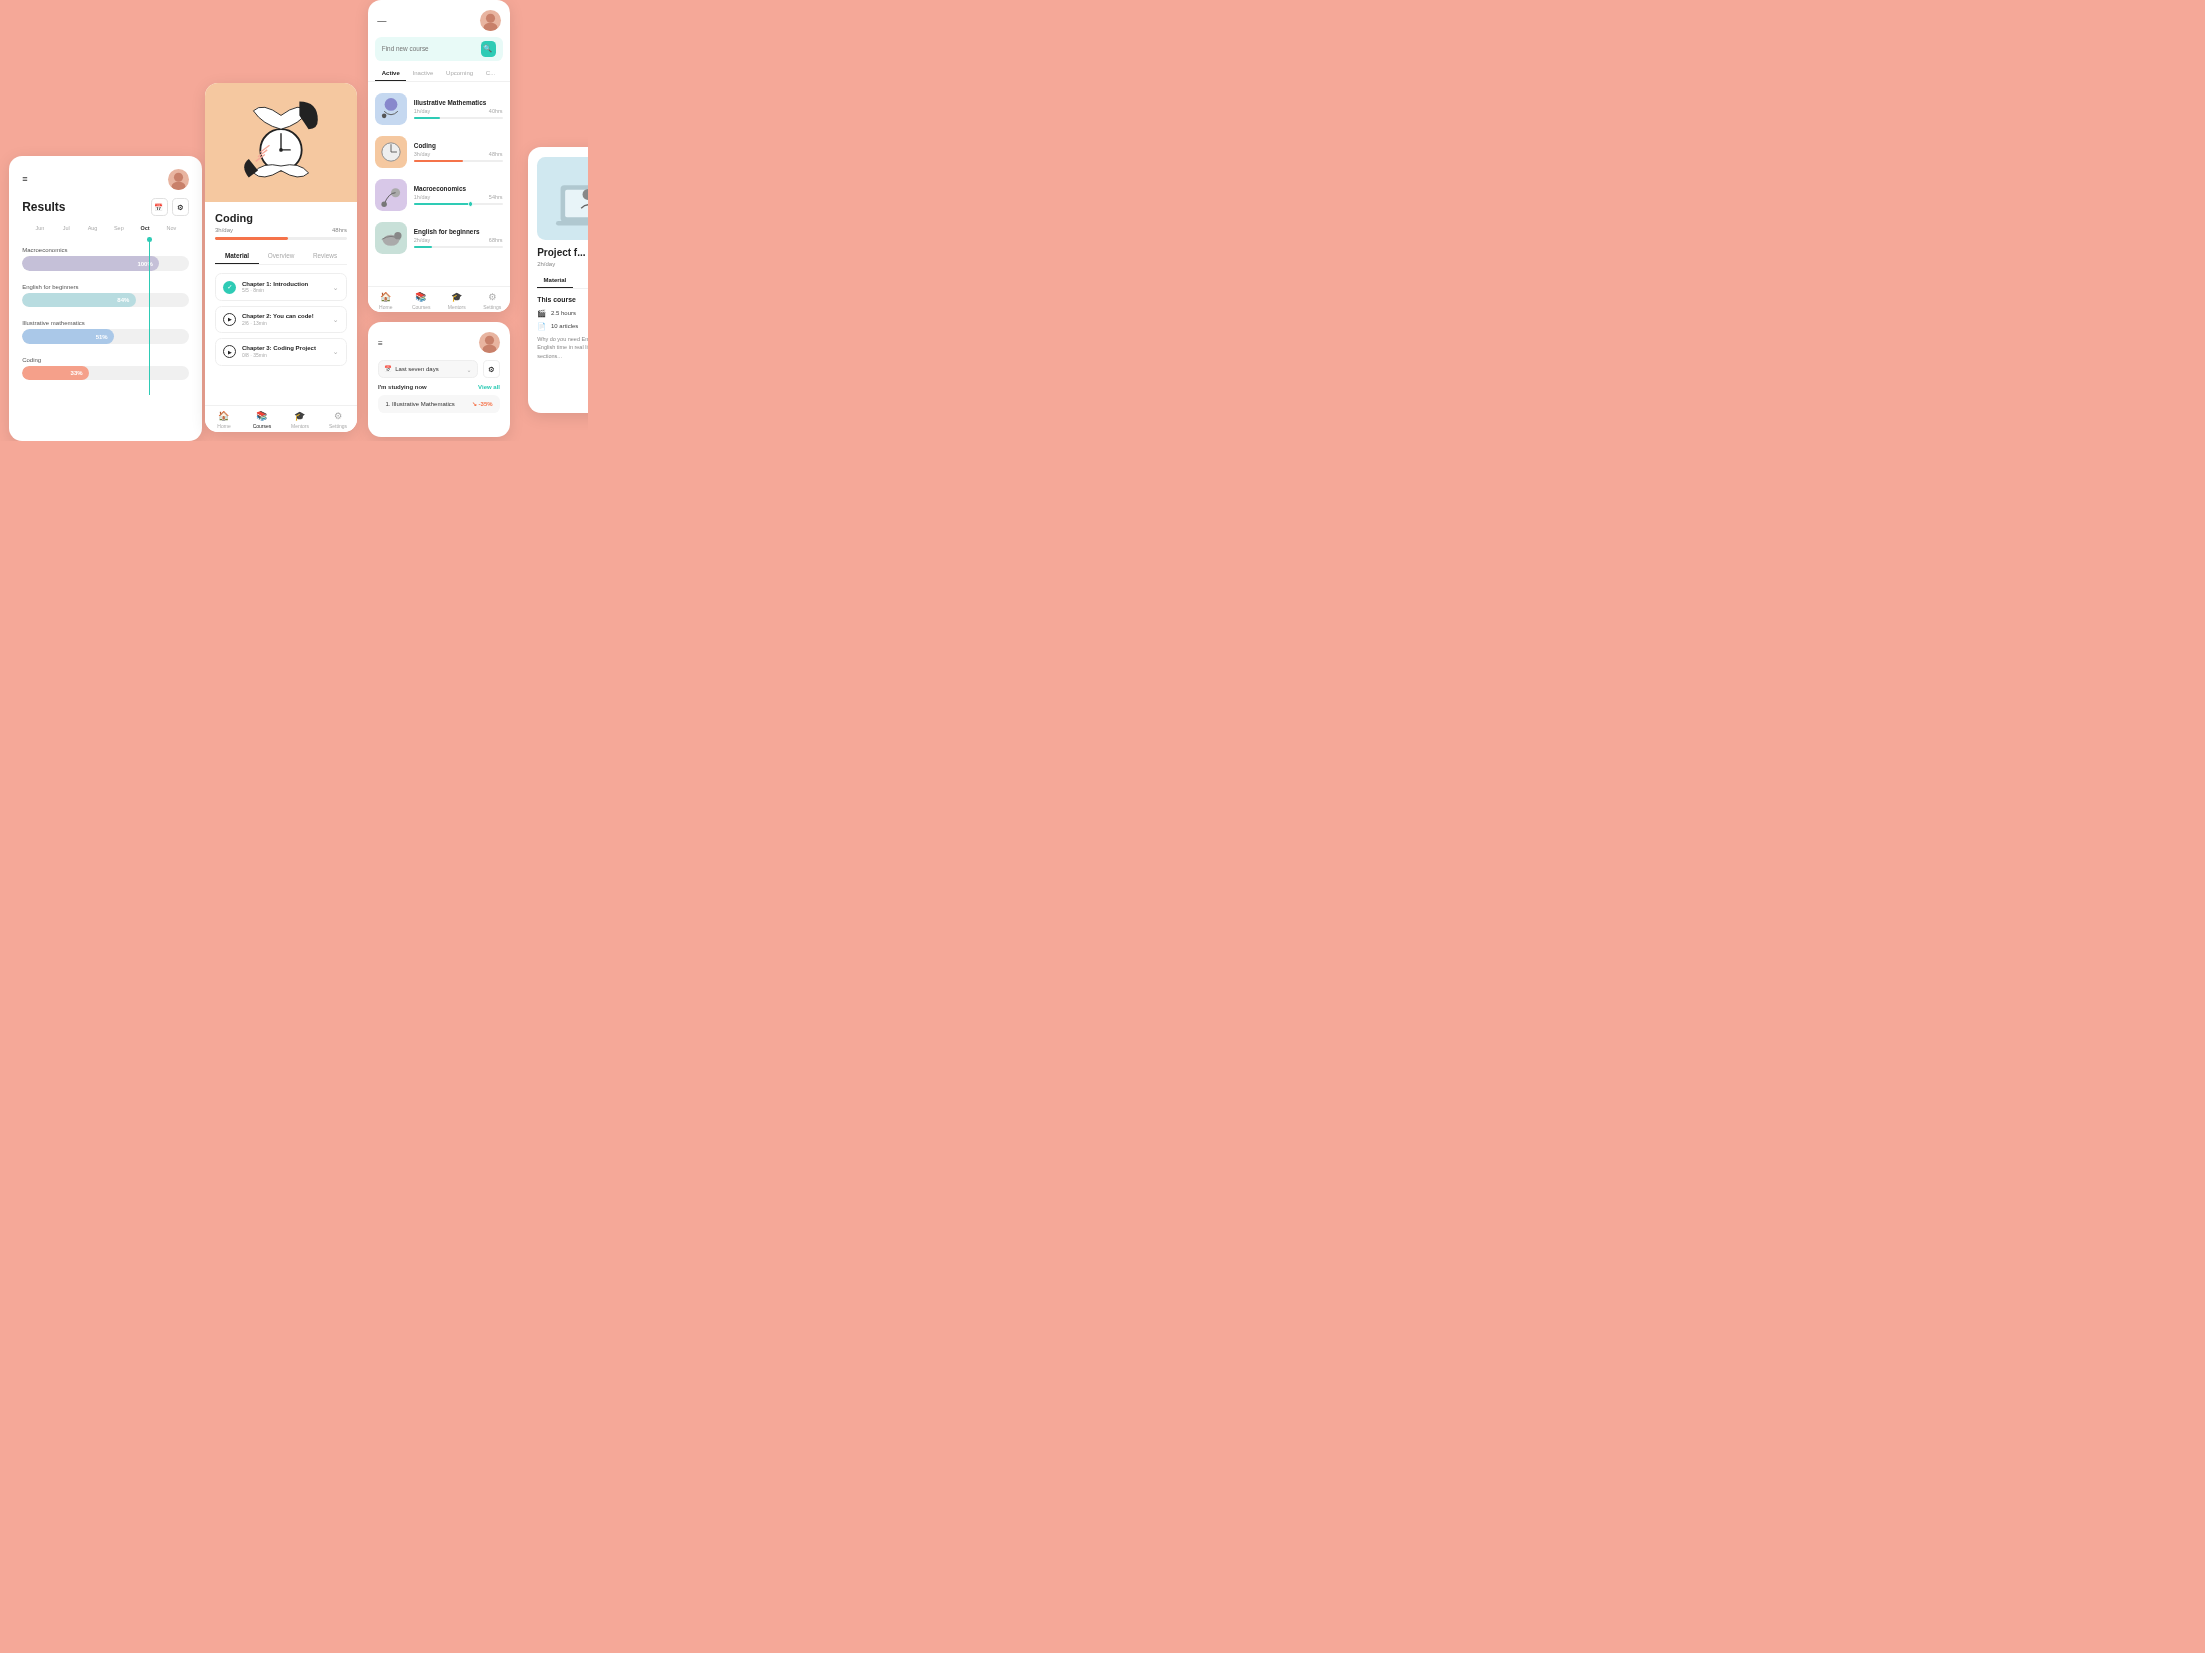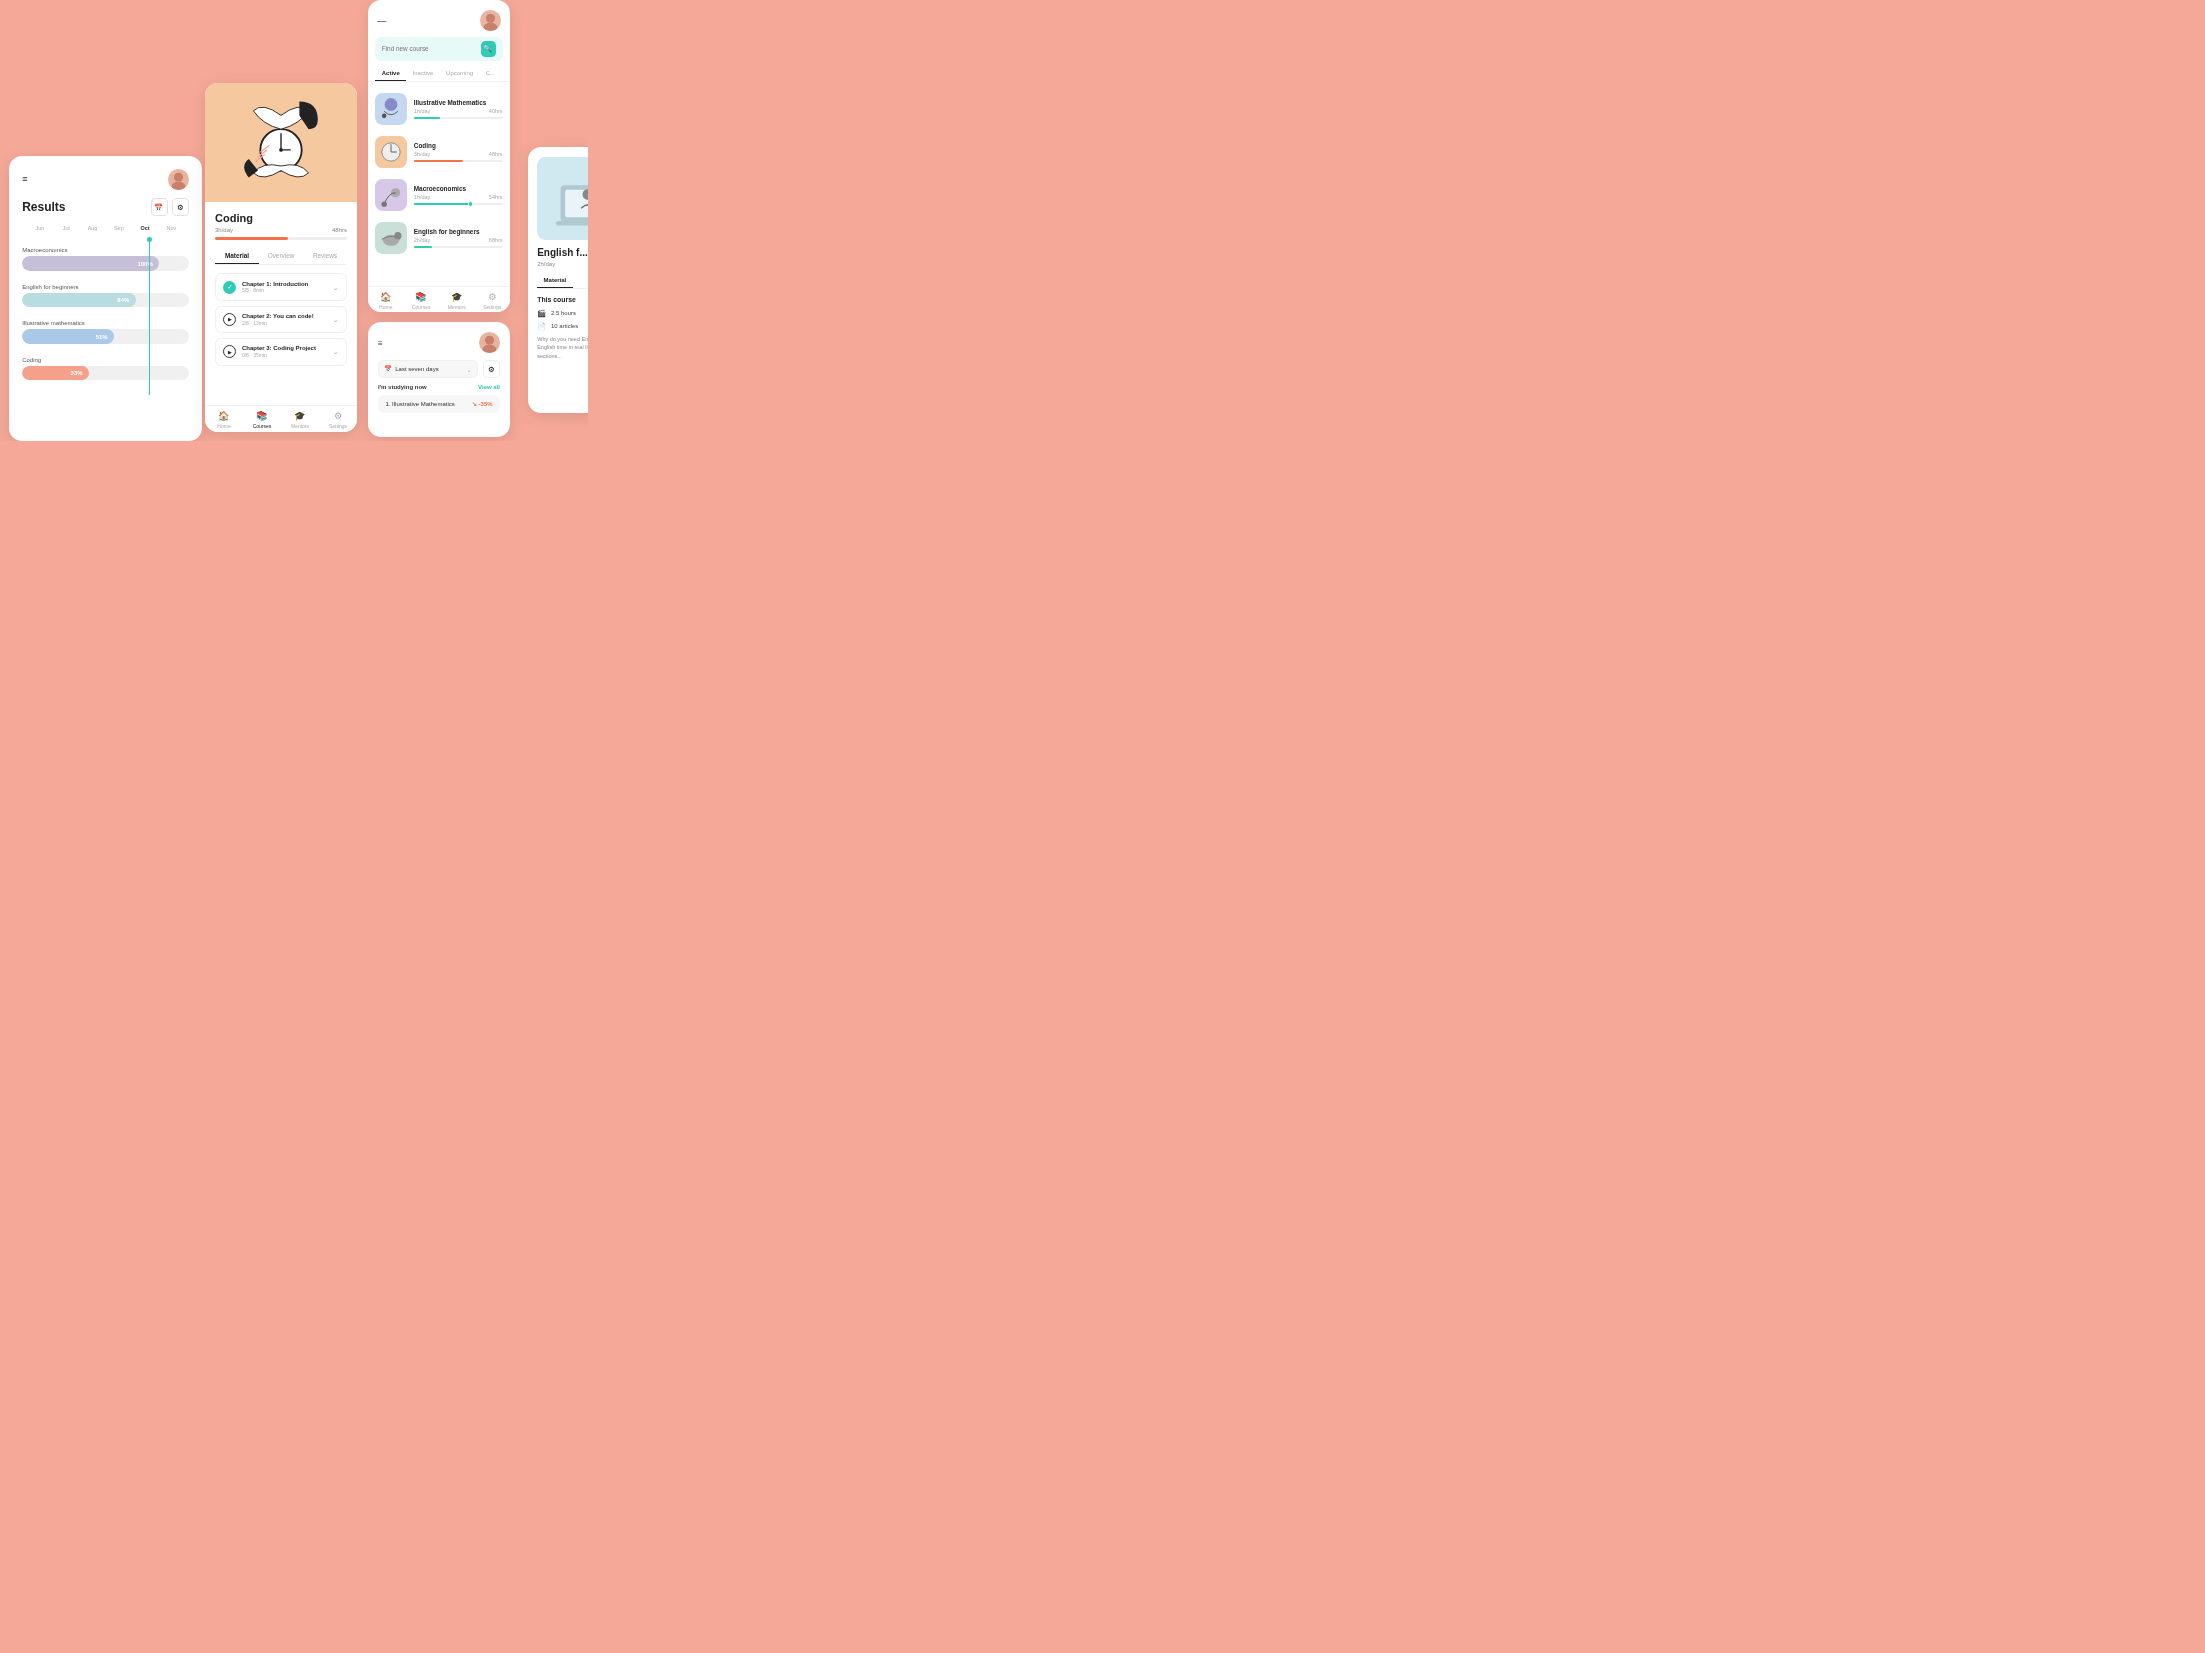--- a/index.html
+++ b/index.html
@@ -602,21 +602,21 @@
 
       <rect x="20" y="40" width="120" height="80" rx="8" fill="#b0c8d0"></rect>
       <rect x="30" y="50" width="100" height="60" rx="4" fill="#e8f4f8"></rect>
       <rect x="10" y="118" width="140" height="10" rx="5" fill="#b0c8d0"></rect>
 
       <circle cx="80" cy="60" r="12" fill="#888"></circle>
       <path d="M65,90 Q80,75 95,90" stroke="#666" stroke-width="3" fill="none"></path>
     </svg>
   </div>
 
-  <div class="english-course-title">English f...</div>
+  <div class="english-course-title">Project f...</div>
   <div class="english-meta">2h/day</div>
 
   <div class="english-tabs">
     <div class="english-tab active">Material</div>
   </div>
 
   <div class="this-course-label">This course</div>
 
   <div class="course-stat-row">
     <span class="stat-icon">🎬</span>

